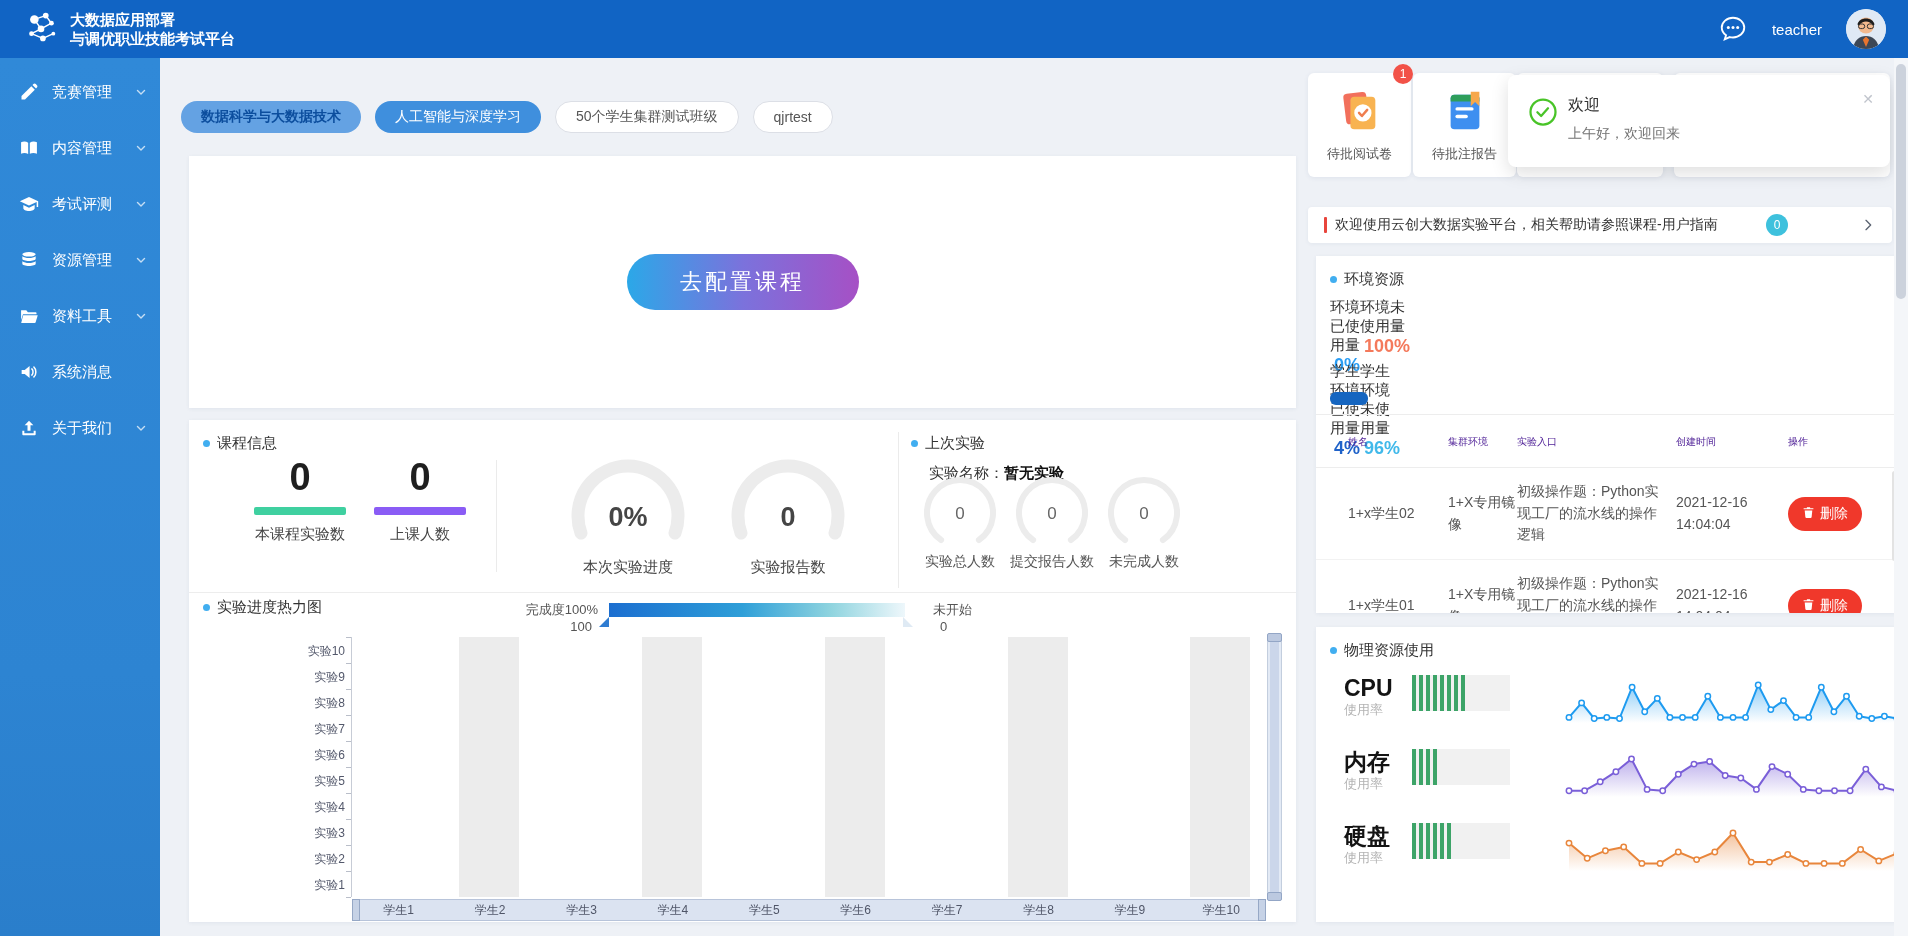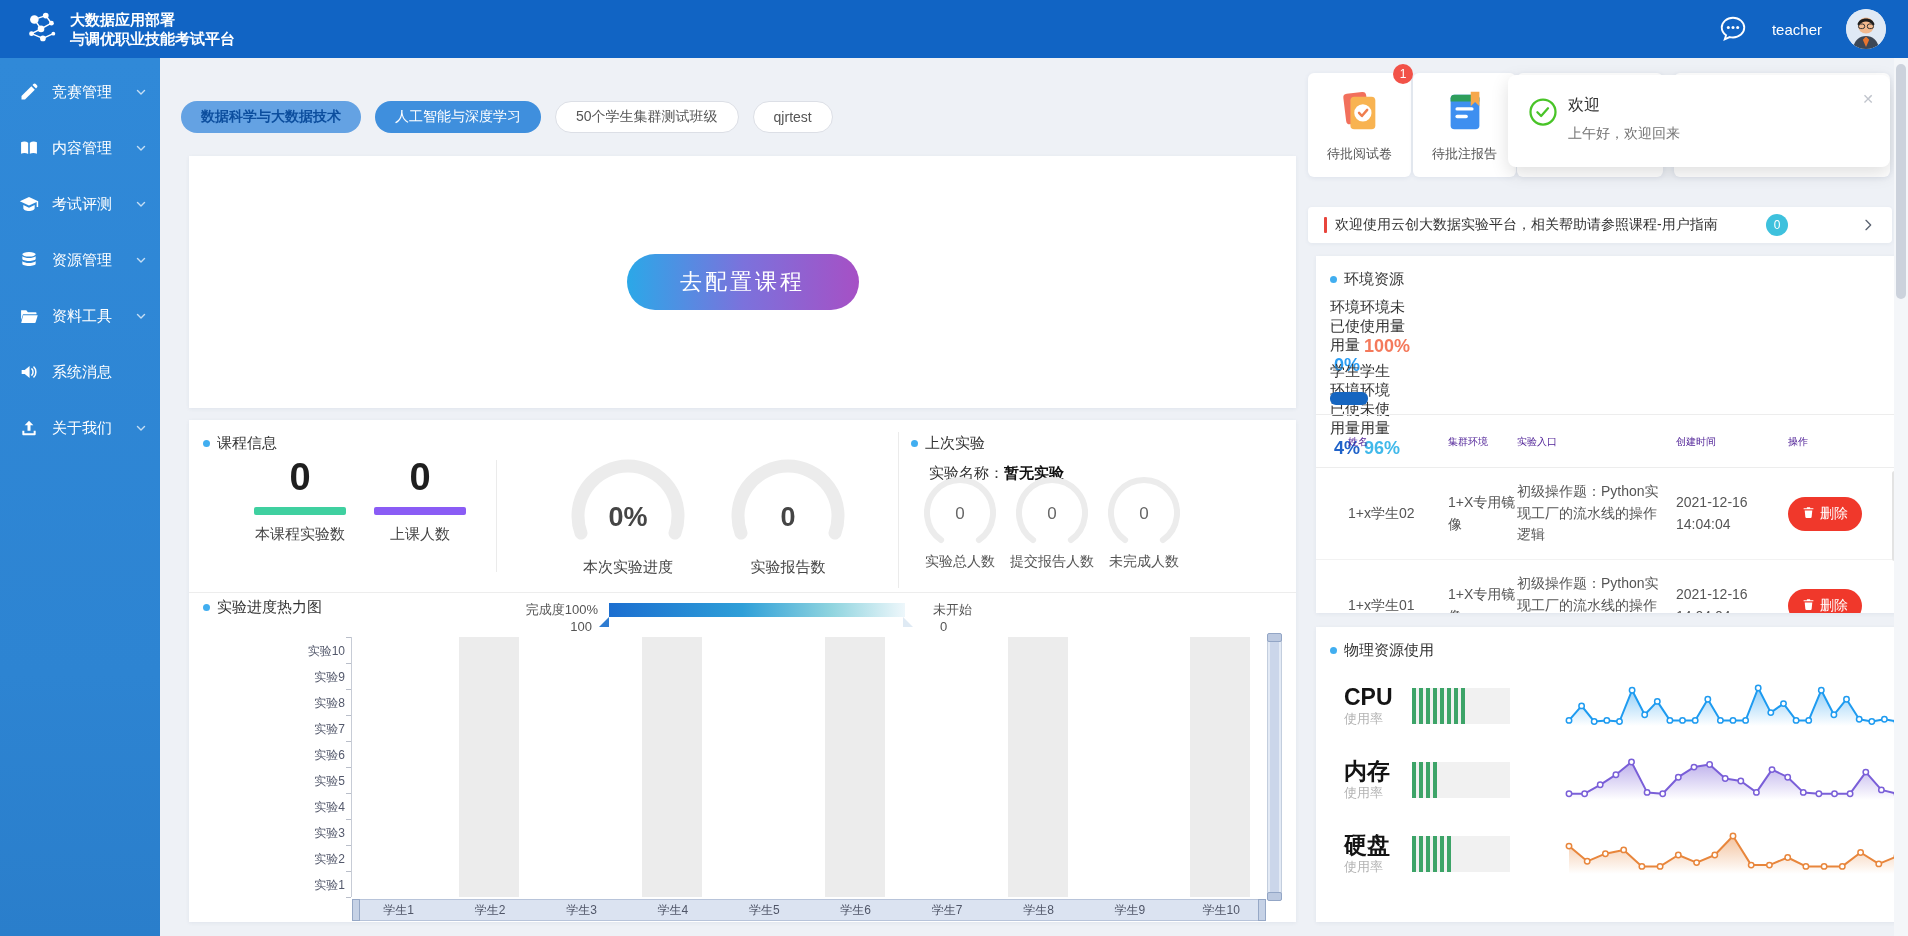--- a/index.html
+++ b/index.html
@@ -93,21 +93,21 @@
 
 .tbl{left:0;top:158px;right:0;}
 .tbl-head{display:grid;grid-template-columns:100px 69px 159px 112px 1fr;padding-left:32px;align-items:center;height:54px;border-top:1px solid #ededed;border-bottom:1px solid #ededed;color:#4c1d95;font-size:10px;line-height:1.3;}
 .tbl-row{display:grid;grid-template-columns:100px 69px 159px 112px 1fr;padding:13px 0 13px 32px;align-items:center;border-bottom:1px solid #f2f2f2;color:#555;font-size:14px;line-height:1.55;}
 .tbl-row .entry{padding-right:10px;}
 .btn-del{display:inline-flex;align-items:center;gap:5px;background:#f0382b;color:#fff;height:34px;padding:0 14px;border-radius:17px;font-size:14px;cursor:pointer;border:none;}
 .tbl-scroll{position:absolute;right:3px;top:215px;width:5px;height:90px;border-radius:3px;background:#e3e3e3;}
 
 #card-phys{left:1308px;top:627px;width:584px;height:295px;}
 #card-phys>*{position:absolute;}
-.ph-row{left:28px;display:flex;align-items:center;height:62px;}
+.ph-row{left:28px;display:flex;height:62px;}
 .ph-namebox{width:58px;}
 .ph-name{font-size:23px;font-weight:bold;color:#141414;line-height:1.15;}
 .ph-sub{font-size:13px;color:#b3b3b3;}
 .ph-gauge{width:98px;height:36px;background:#f1f1f1;margin-left:10px;position:relative;overflow:hidden;}
 .ph-fill{position:absolute;top:0;bottom:0;left:0;background:repeating-linear-gradient(90deg,#3da468 0 4px,rgba(0,0,0,0) 4px 7px);}
 .ph-spark{margin-left:54px;display:flex;}
 
 .pagebar{position:absolute;right:0;top:58px;bottom:0;width:14px;background:#f4f6f9;z-index:25;}
 .pagethumb{position:absolute;right:2px;top:6px;width:10px;height:235px;border-radius:5px;background:#ccd2dc;}
 </style>

